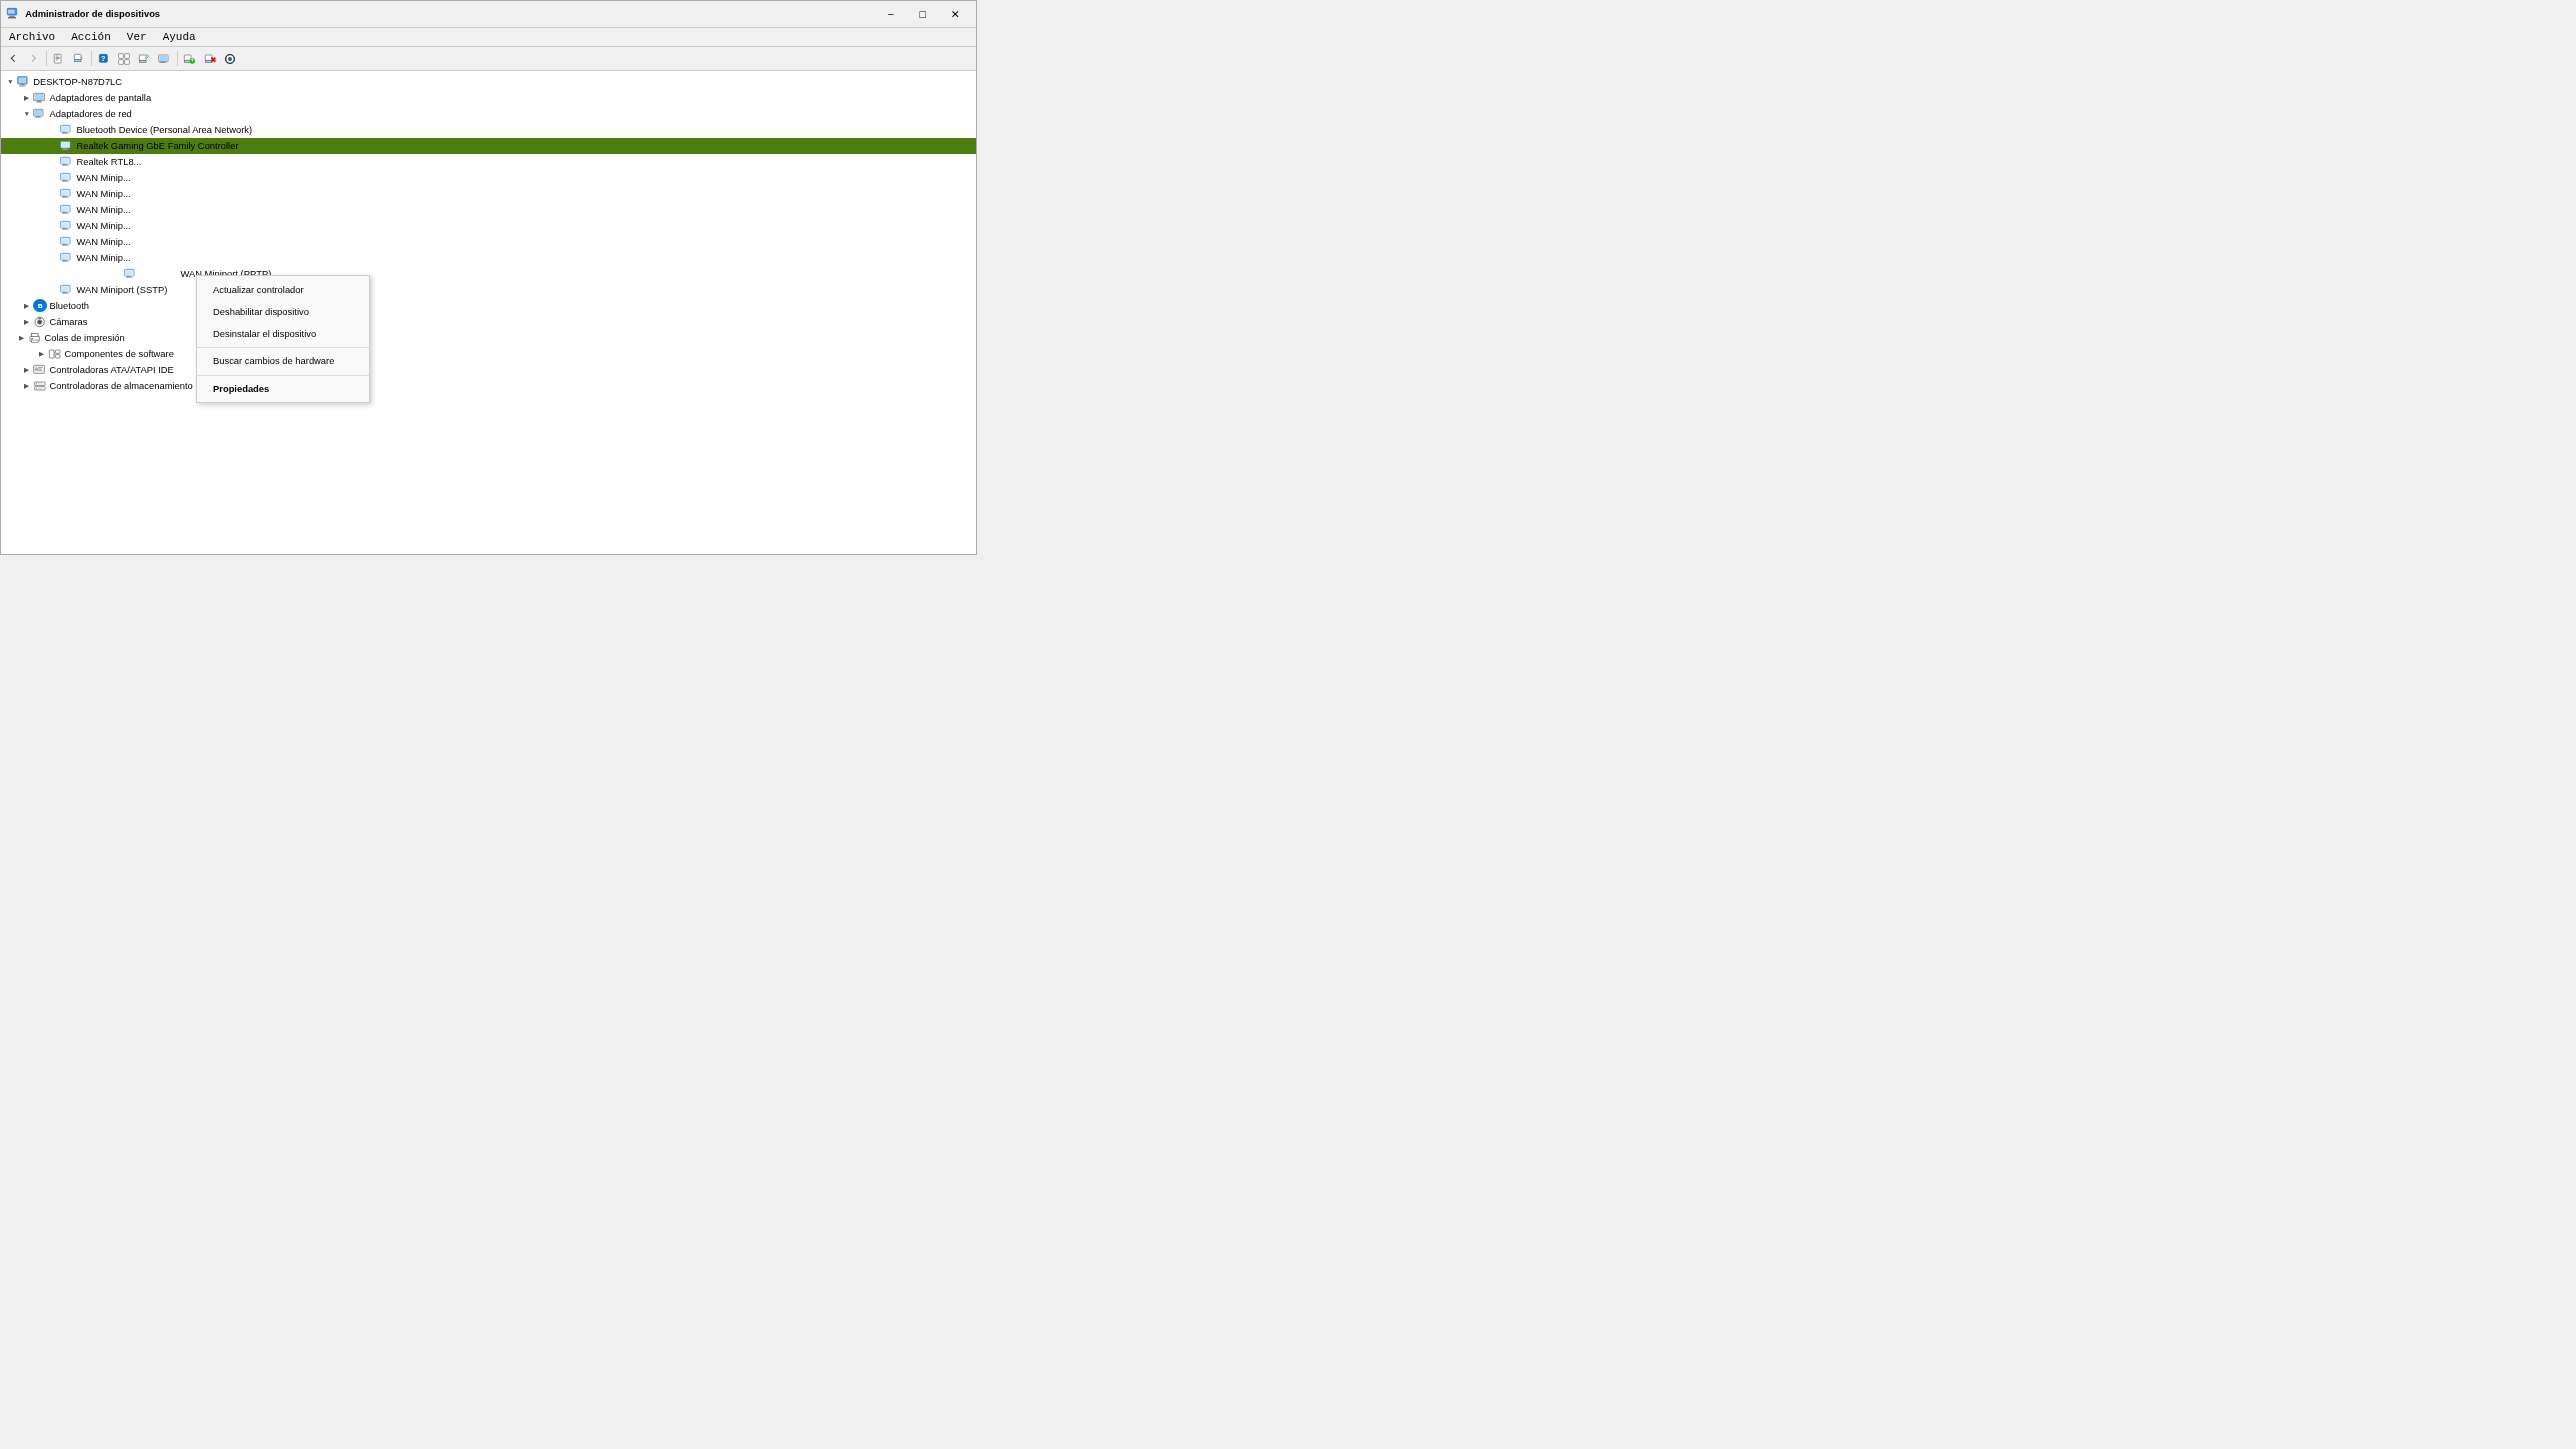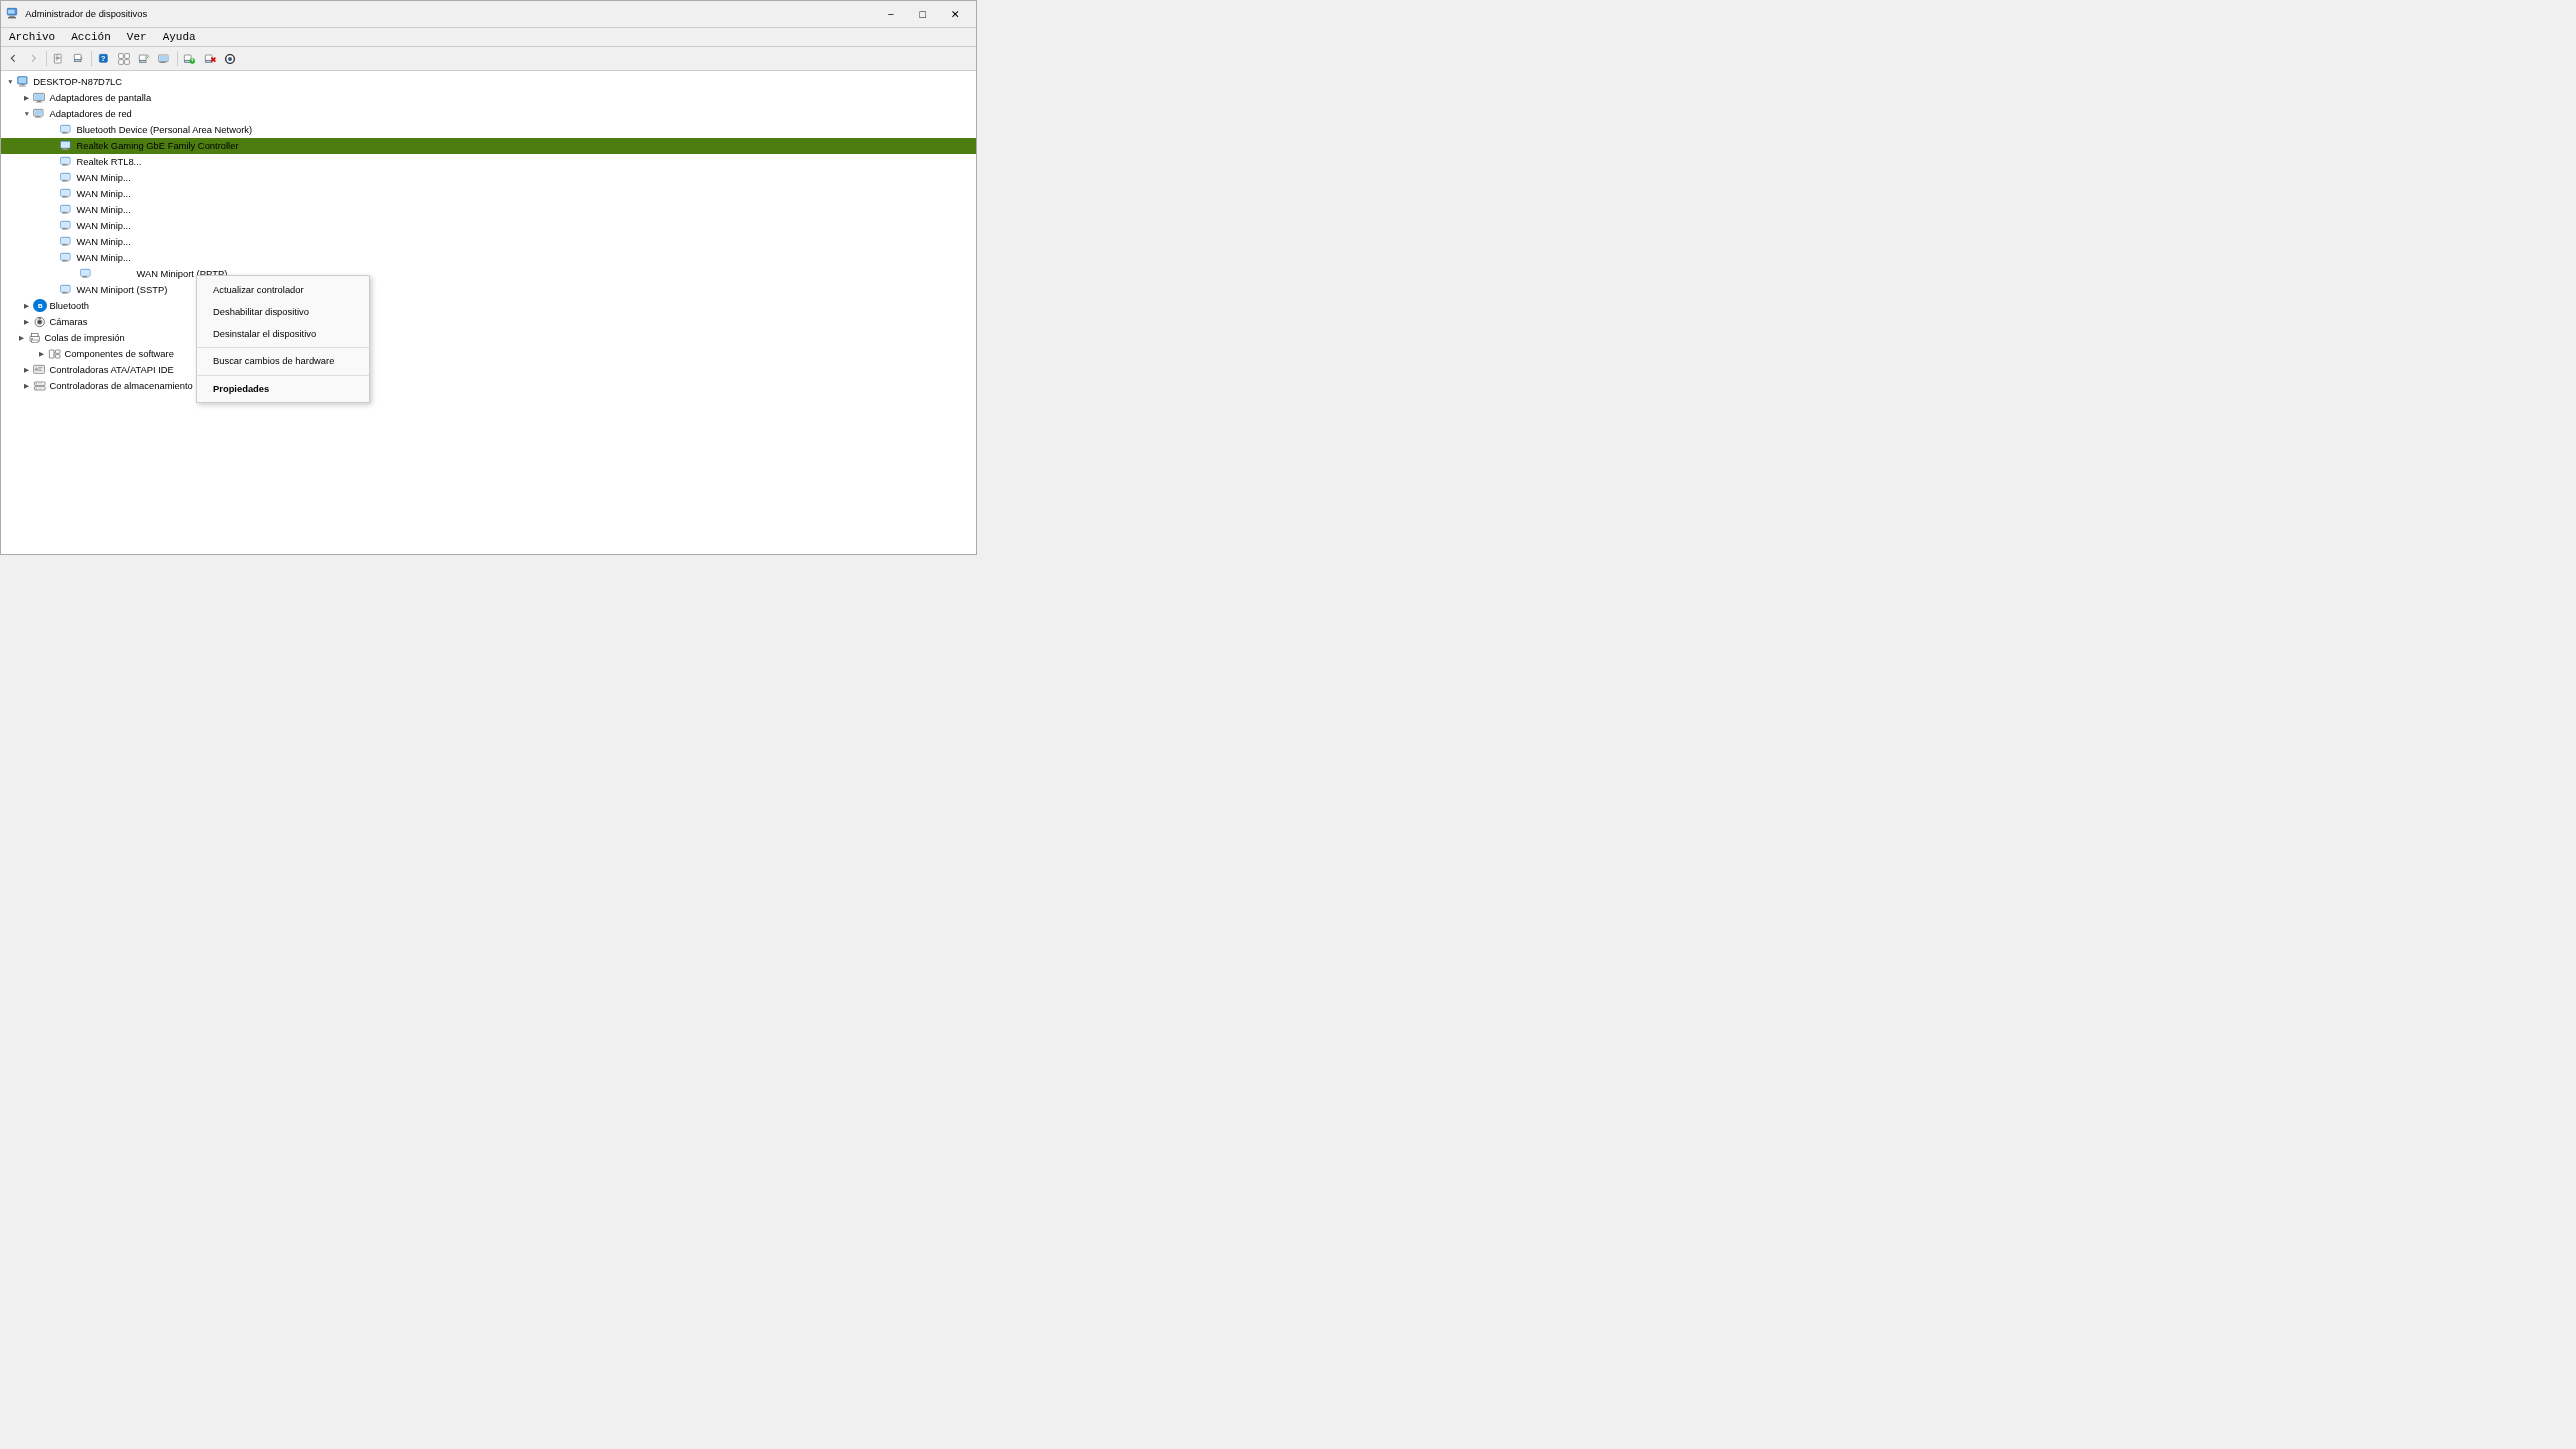--- a/index.html
+++ b/index.html
@@ -42,21 +42,21 @@
       gap: 5.4px;
     }
 
     .title-bar-icon {
       width: 13.4px;
       height: 13.4px;
     }
 
     .title-bar-title {
       font-size: 9.4px;
-      font-weight: normal;
+      font-weight: bold;
       color: #000;
     }
 
     .title-bar-buttons {
       display: flex;
       gap: 1.3px;
     }
 
     .title-btn {
       width: 31px;
@@ -487,21 +487,21 @@
           <svg width="13.4" height="12" viewBox="0 0 20 18">
             <rect x="1" y="2" width="14" height="10" rx="1" fill="white" stroke="#4488cc" stroke-width="1.2"></rect>
             <rect x="2" y="3" width="12" height="8" fill="#d0e8ff"></rect>
             <rect x="4" y="12" width="6" height="2" fill="#888"></rect>
             <rect x="3" y="14" width="10" height="1" fill="#aaa"></rect>
           </svg>
         </span>
         <span class="tree-label">WAN Minip...</span>
       </div>
 
-      <div class="tree-item" style="padding-left:26px;gap:40px;">
+      <div class="tree-item" style="padding-left:70px;gap:40px;">
         <span class="tree-expand" style="width:13.4px;"></span>
         <span class="tree-icon">
           <svg width="13.4" height="12" viewBox="0 0 20 18">
             <rect x="1" y="2" width="14" height="10" rx="1" fill="white" stroke="#4488cc" stroke-width="1.2"></rect>
             <rect x="2" y="3" width="12" height="8" fill="#d0e8ff"></rect>
             <rect x="4" y="12" width="6" height="2" fill="#888"></rect>
             <rect x="3" y="14" width="10" height="1" fill="#aaa"></rect>
           </svg>
         </span>
         <span class="tree-label">WAN Miniport (PPTP)</span>

